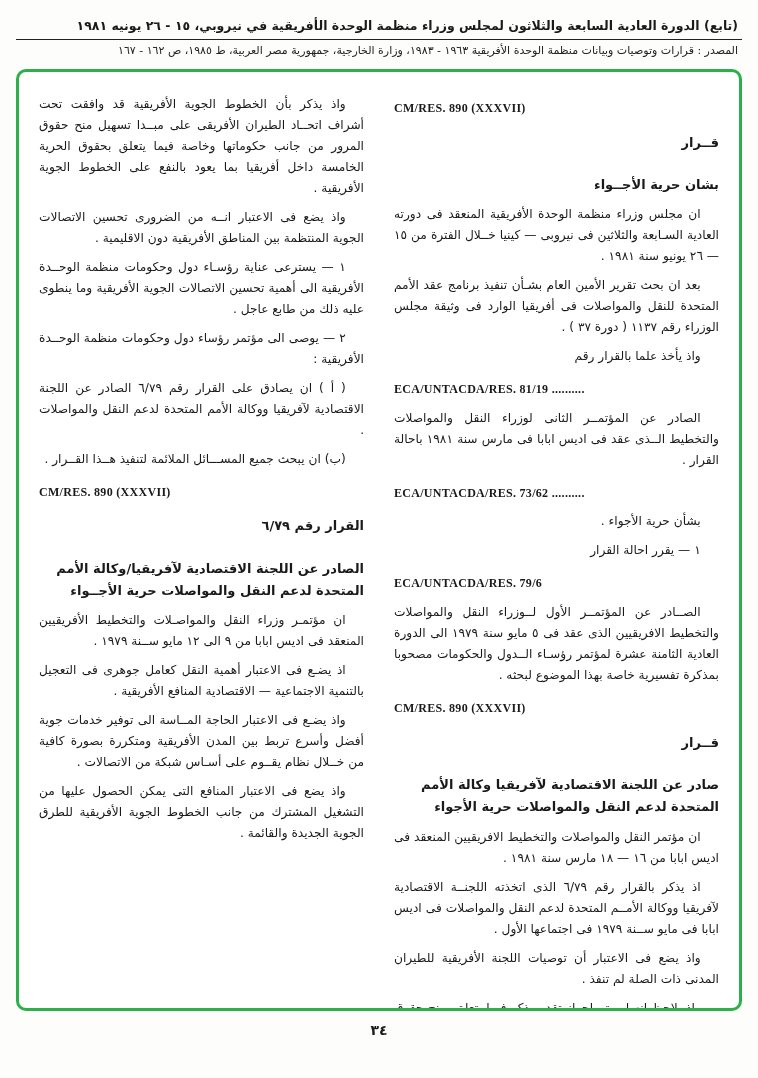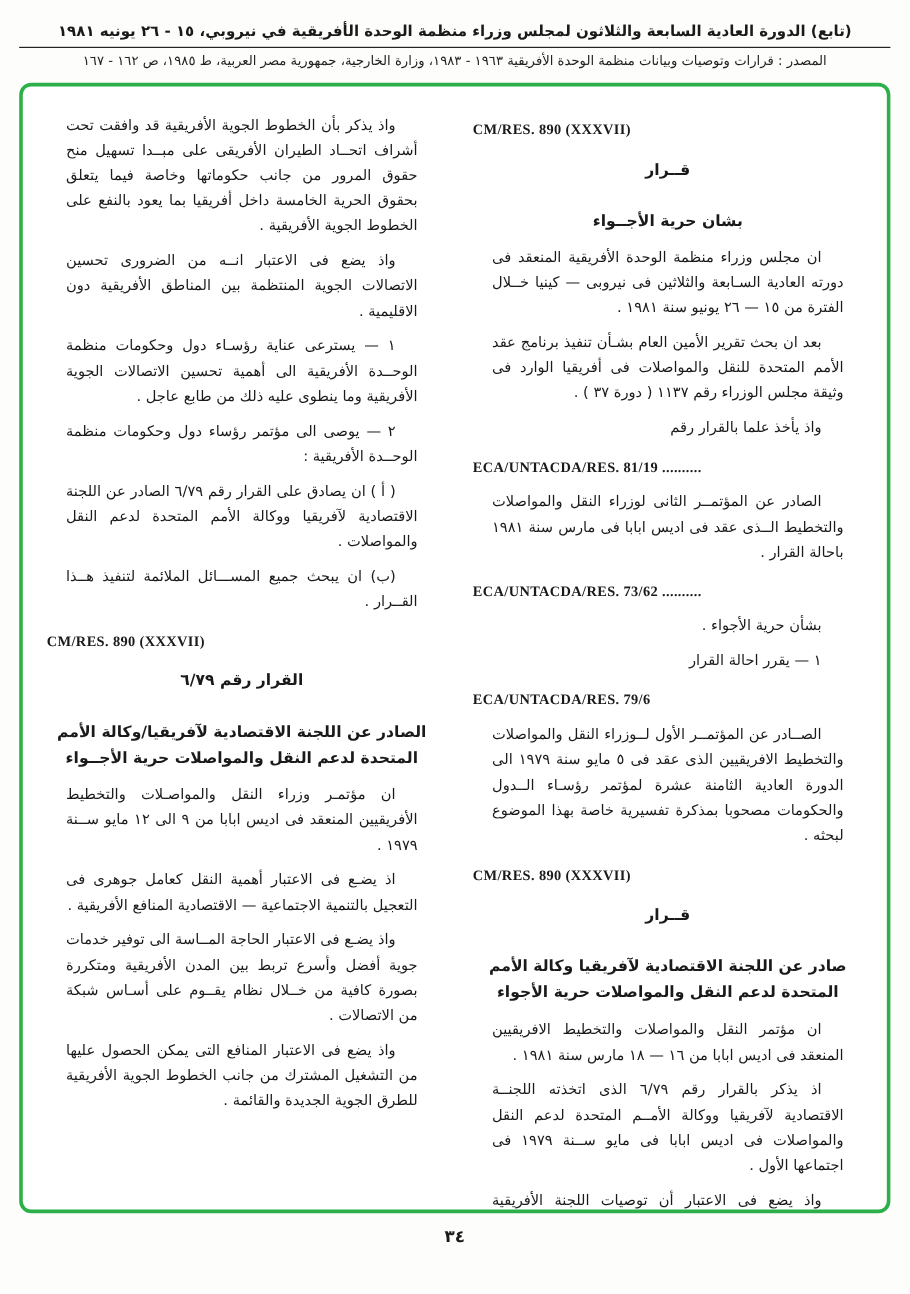--- a/index.html
+++ b/index.html
@@ -11,21 +11,20 @@
     height: 1078px;
     background: #fdfdfc;
     color: #1a1a1a;
     font-family: "DejaVu Sans", sans-serif;
     position: relative;
     overflow: hidden;
   }
   
   .page-header {
     padding-top: 18px;
-    text-align: center;
     direction: rtl;
   }
   .header-title {
     font-size: 12.5px;
     font-weight: 700;
     letter-spacing: 0.2px;
     padding: 0 20px;
   }
   .header-rule {
     border: 0;
@@ -51,25 +50,25 @@
     background: #fff;
   }
   .column {
     flex: 1 1 0;
     font-size: 12.2px;
     line-height: 1.72;
     text-align: justify;
     direction: rtl;
   }
   .para {
-    margin: 8px 16px;
+    margin: 8px 0;
     text-indent: 1.5em;
   }
   .heading {
-    text-align: center;
+    text-align: right;
     font-weight: 700;
     font-size: 13px;
     margin: 13px 0 7px 0;
     text-indent: 0;
   }
   .heading.tight { margin: 20px 0 4px 0; }
   .ref {
     direction: ltr;
     text-align: left;
     unicode-bidi: embed;

